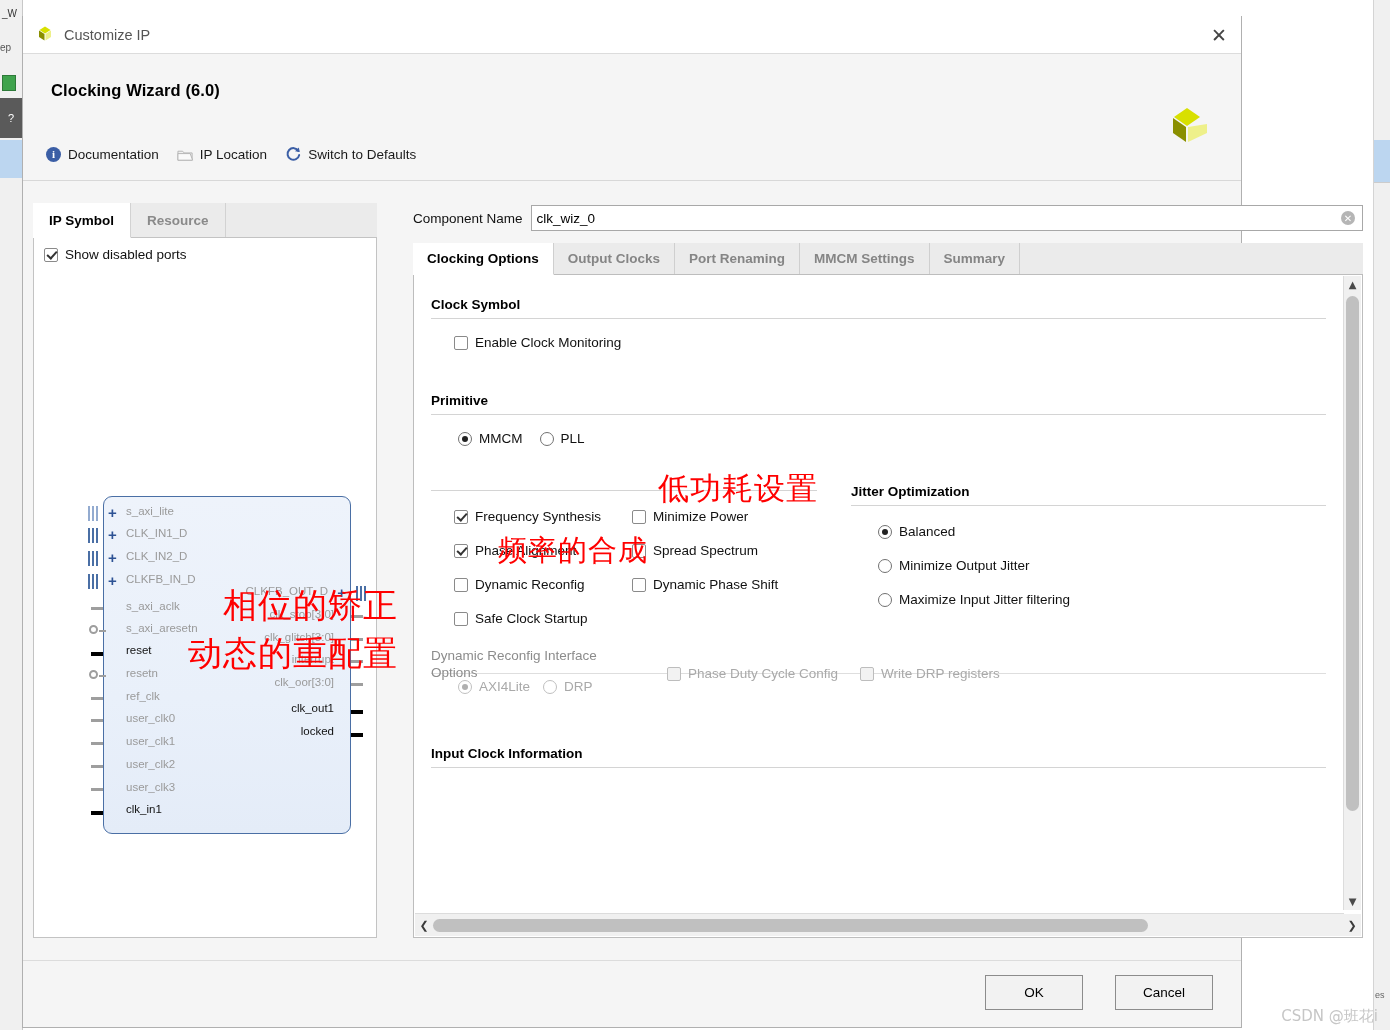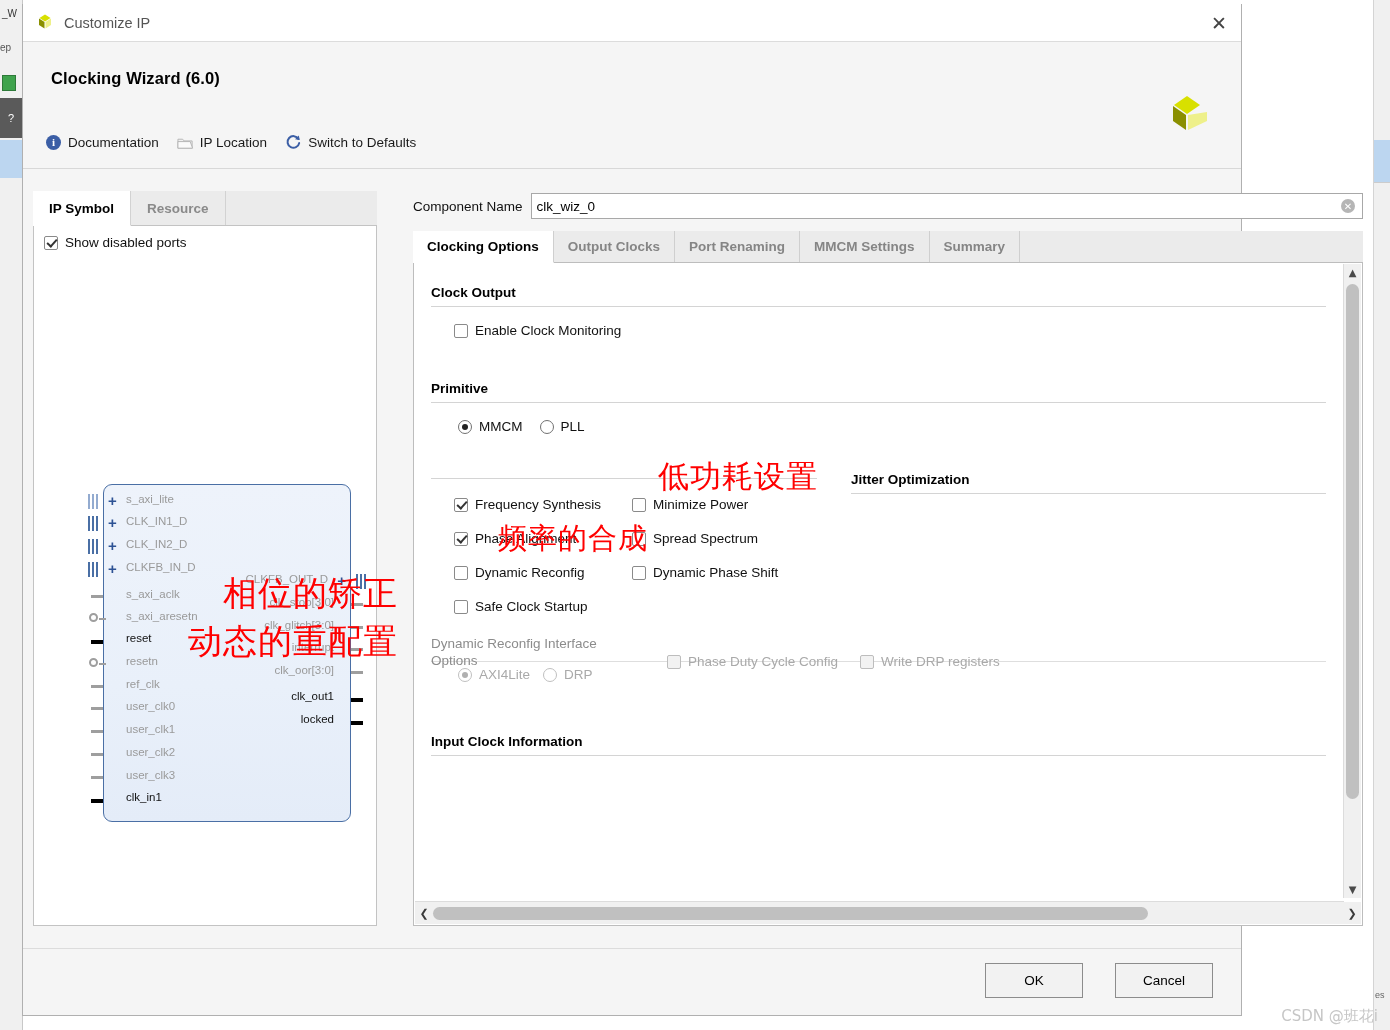--- a/index.html
+++ b/index.html
@@ -62,21 +62,21 @@
     width: 16px; height: 1px; background: #cccccc;
   }
   .bg-r3 {
     position: absolute; right: 1px; top: 990px;
     width: 14px; font-size: 9px; color: #666;
   }
 
   
   .dialog {
     position: absolute;
-    left: 22px; top: 4px;
+    left: 22px; top: 16px;
     width: 1220px;
     height: 1012px;
     background: #f5f5f5;
     border: 1px solid #b0b0b0;
     border-top: none;
     box-sizing: border-box;
   }
 
   
   .titlebar {
@@ -730,21 +730,21 @@
         <div class="tab">Output Clocks</div>
         <div class="tab">Port Renaming</div>
         <div class="tab">MMCM Settings</div>
         <div class="tab">Summary</div>
         <div class="tab tab-filler"></div>
       </div>
 
       <div class="tabpane">
         <div class="pane-inner">
 
-          <div class="sec-title">Clock Output</div>
+          <div class="sec-title">Clock Symbol</div>
           <div class="sec-rule"></div>
           <div class="opt-row">
             <span class="cbox"></span>
             <span class="lbl">Enable Clock Monitoring</span>
           </div>
 
           <div class="sec-title" style="margin-top:43px;">Primitive</div>
           <div class="sec-rule"></div>
           <div class="opt-row" style="margin-left:44px;">
             <span class="radio sel"></span>
@@ -784,20 +784,34 @@
                 <div class="feat-item">
                   <span class="cbox"></span>
                   <span class="lbl">Safe Clock Startup</span>
                 </div>
               </div>
             </div>
 
             <div class="col-right">
               <div class="sec-title">Jitter Optimization</div>
               <div class="sec-rule"></div>
+              <div class="jit-list">
+                <div class="jit-item">
+                  <span class="radio sel"></span>
+                  <span class="lbl">Balanced</span>
+                </div>
+                <div class="jit-item">
+                  <span class="radio"></span>
+                  <span class="lbl">Minimize Output Jitter</span>
+                </div>
+                <div class="jit-item">
+                  <span class="radio"></span>
+                  <span class="lbl">Maximize Input Jitter filtering</span>
+                </div>
+              </div>
             </div>
           </div>
 
           <div style="position:relative; margin-top:22px;">
             <div class="sec-title" style="font-weight:normal; color:#8c8c8c;">Dynamic Reconfig Interface</div>
             <div class="sec-title" style="font-weight:normal; color:#8c8c8c; margin-top:2px;">Options</div>
             <div style="height:1px;background:#dedede;margin:-7px 17px 0 17px;"></div>
 
             <div style="display:flex; align-items:center; margin-top:-21px; margin-left:44px;">
               <div style="width:222px; padding-top:26px; display:flex; align-items:center;">

